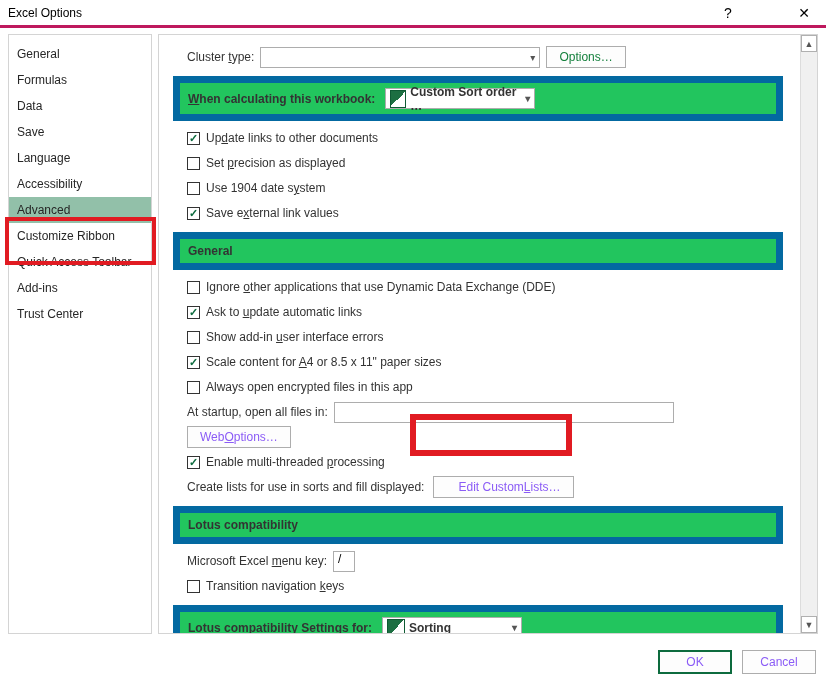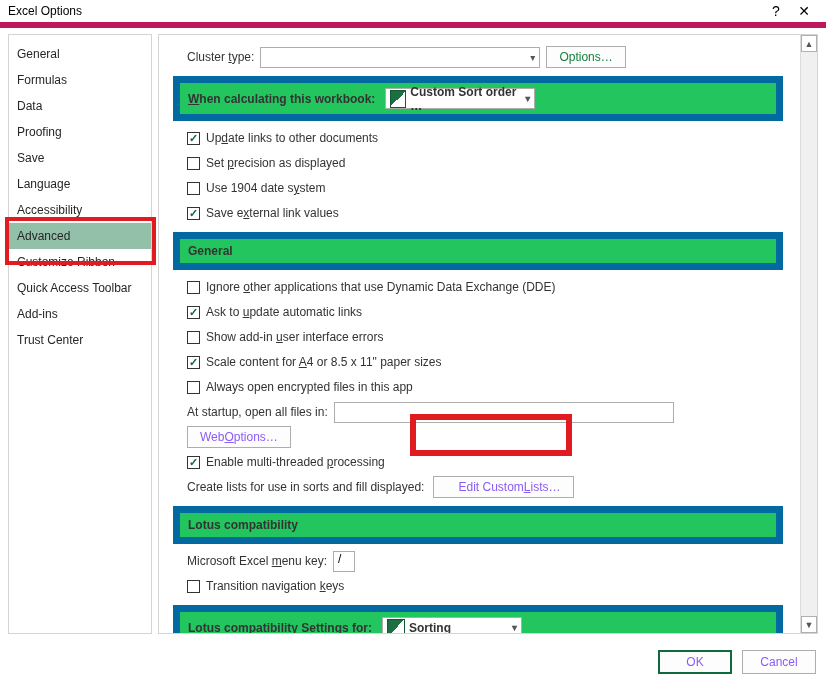--- a/index.html
+++ b/index.html
@@ -14,22 +14,23 @@
       position: relative;
       width: 826px;
       height: 678px;
       overflow: hidden;
     }
     .titlebar {
       height: 28px;
       display: flex;
       align-items: center;
       padding: 0 8px;
-      border-bottom: 6px solid #be185d;
-      position: relative;
+      border-bottom: 3px solid #be185d;
+      position: relative;
+      gap: 48px;
     }
     .titlebar .title {
       font-size: 12px;
     }
     .titlebar .help-icon, .titlebar .close-icon {
       width: 28px;
       text-align: center;
       font-size: 14px;
       cursor: default;
     }
@@ -221,21 +222,20 @@
   <span class="spacer"></span>
   <span class="help-icon">?</span>
   <span class="close-icon">✕</span>
 </div>
 
 <div class="main">
   <div class="sidebar">
     <div class="sidebar-item"><span>General</span></div>
     <div class="sidebar-item"><span>Formulas</span></div>
     <div class="sidebar-item"><span>Data</span></div>
-    <div class="sidebar-item"><span>Proofing</span></div>
     <div class="sidebar-item"><span>Save</span></div>
     <div class="sidebar-item"><span>Language</span></div>
     <div class="sidebar-item"><span>Accessibility</span></div>
     <div class="sidebar-item selected"><span>Advanced</span></div>
     <div class="sidebar-item"><span>Customize Ribbon</span></div>
     <div class="sidebar-item"><span>Quick Access Toolbar</span></div>
     <div class="sidebar-item"><span>Add-ins</span></div>
     <div class="sidebar-item"><span>Trust Center</span></div>
   </div>
 

